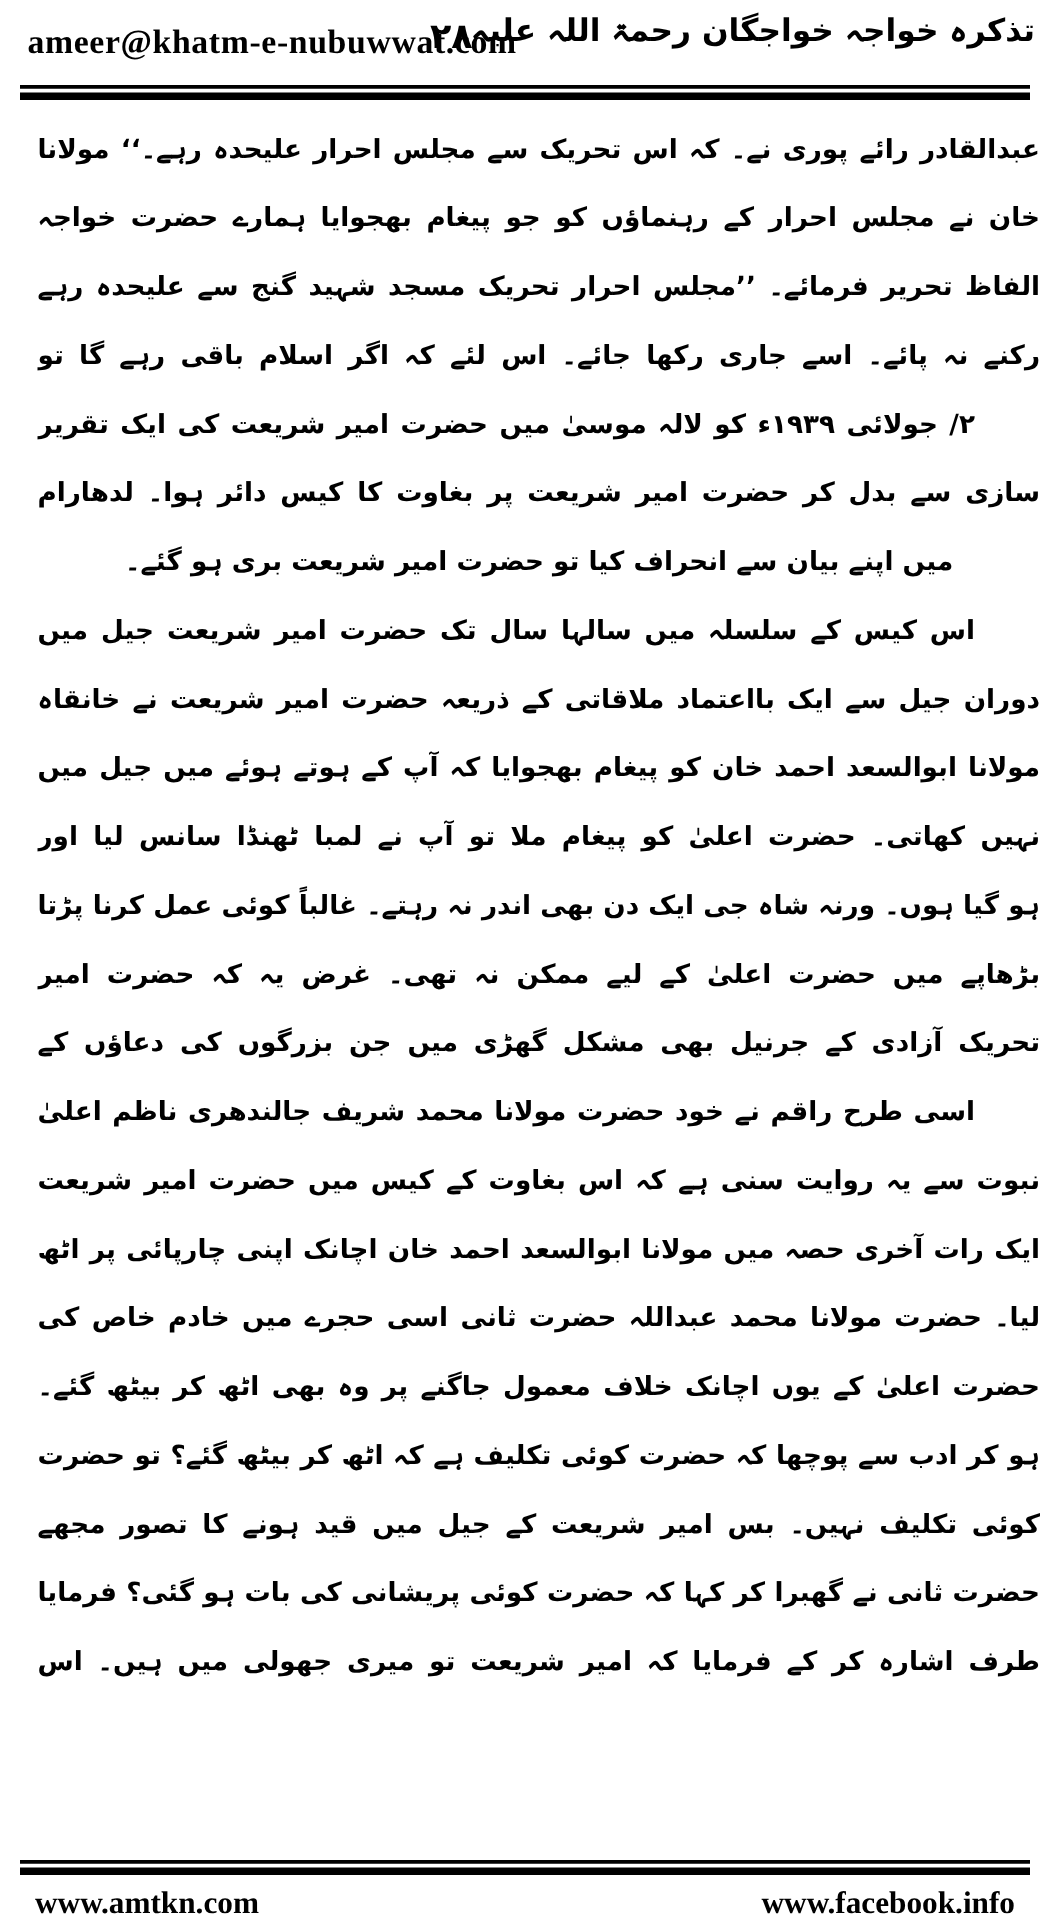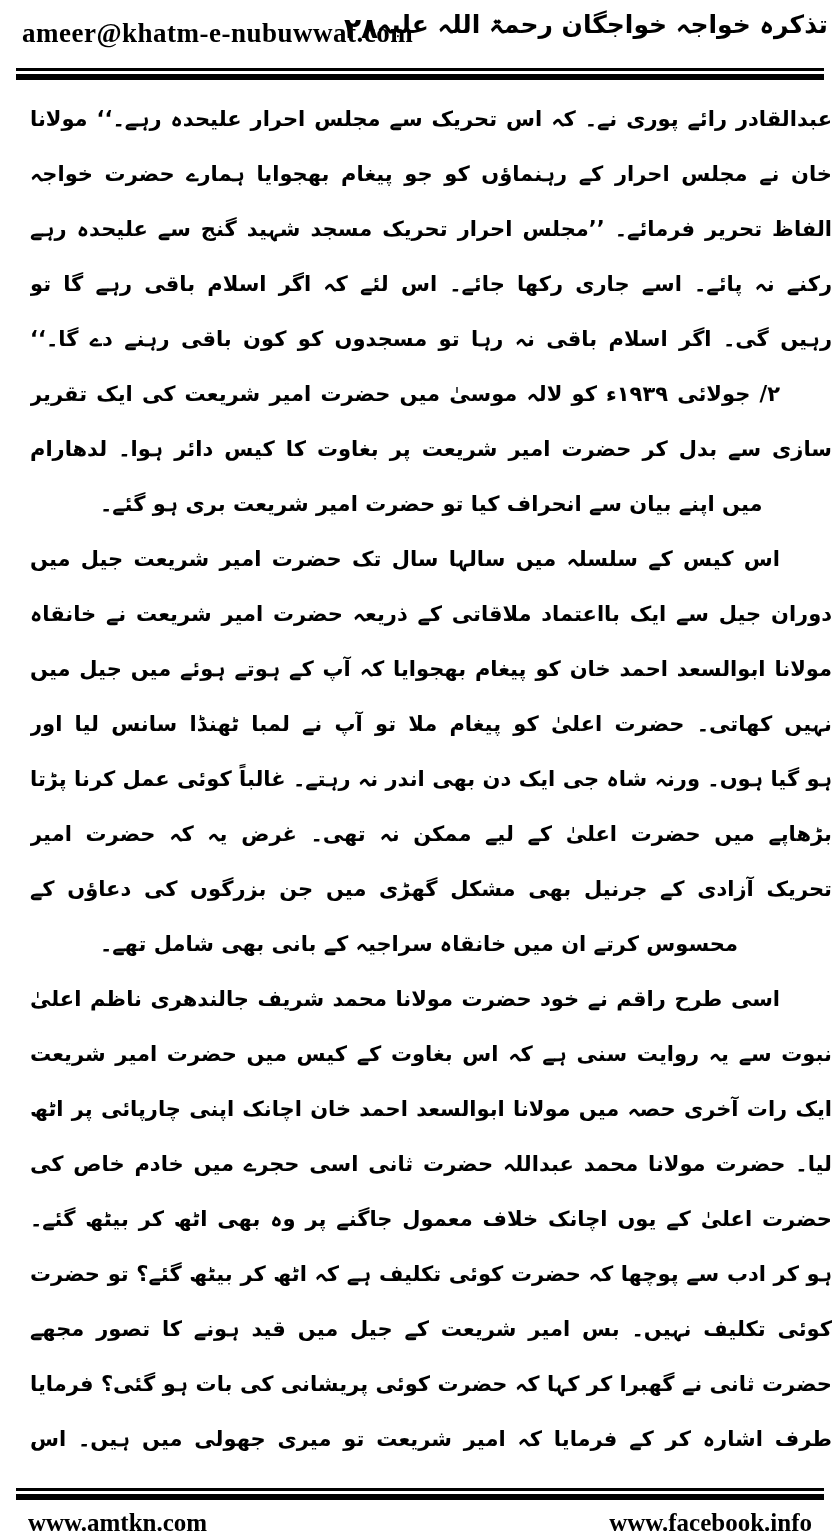--- a/index.html
+++ b/index.html
@@ -102,32 +102,30 @@
     <span class="header-title">تذکرہ خواجہ خواجگان رحمۃ اللہ علیہ</span>
   </div>
 
   <div class="double-rule rule-top"></div>
 
   <div class="page-body" id="body-lines">
       <div class="bline">عبدالقادر رائے پوری نے۔ کہ اس تحریک سے مجلس احرار علیحدہ رہے۔‘‘ مولانا ابوالسعد احمد</div>
       <div class="bline">خان نے مجلس احرار کے رہنماؤں کو جو پیغام بھجوایا ہمارے حضرت خواجہ صاحب نے اس کے یہ</div>
       <div class="bline">الفاظ تحریر فرمائے۔ ’’مجلس احرار تحریک مسجد شہید گنج سے علیحدہ رہے اور مرزائیت کی تردید کا کام</div>
       <div class="bline">رکنے نہ پائے۔ اسے جاری رکھا جائے۔ اس لئے کہ اگر اسلام باقی رہے گا تو مسجدیں باقی</div>
-      <div class="bline">رہیں گی۔ اگر اسلام باقی نہ رہا تو مسجدوں کو کون باقی رہنے دے گا۔‘‘</div>
       <div class="bline indent">۲/ جولائی ۱۹۳۹ء کو لالہ موسیٰ میں حضرت امیر شریعت کی ایک تقریر کے مفہوم کو جعل</div>
       <div class="bline">سازی سے بدل کر حضرت امیر شریعت پر بغاوت کا کیس دائر ہوا۔ لدھارام رپورٹر نے عدالت</div>
       <div class="bline end">میں اپنے بیان سے انحراف کیا تو حضرت امیر شریعت بری ہو گئے۔</div>
       <div class="bline indent">اس کیس کے سلسلہ میں سالہا سال تک حضرت امیر شریعت جیل میں رہے تو اس</div>
       <div class="bline">دوران جیل سے ایک بااعتماد ملاقاتی کے ذریعہ حضرت امیر شریعت نے خانقاہ سراجیہ کے بانی</div>
       <div class="bline">مولانا ابوالسعد احمد خان کو پیغام بھجوایا کہ آپ کے ہوتے ہوئے میں جیل میں ہوں۔ یہ بات وارہ</div>
       <div class="bline">نہیں کھاتی۔ حضرت اعلیٰ کو پیغام ملا تو آپ نے لمبا ٹھنڈا سانس لیا اور فرمایا کہ اس وقت بوڑھا</div>
       <div class="bline">ہو گیا ہوں۔ ورنہ شاہ جی ایک دن بھی اندر نہ رہتے۔ غالباً کوئی عمل کرنا پڑتا جس کی مشقت اب</div>
       <div class="bline">بڑھاپے میں حضرت اعلیٰ کے لیے ممکن نہ تھی۔ غرض یہ کہ حضرت امیر شریعت ایسے مجاہد ختم نبوت اور</div>
       <div class="bline">تحریک آزادی کے جرنیل بھی مشکل گھڑی میں جن بزرگوں کی دعاؤں کے سہارے کی ضرورت</div>
-      <div class="bline end">محسوس کرتے ان میں خانقاہ سراجیہ کے بانی بھی شامل تھے۔</div>
       <div class="bline indent">اسی طرح راقم نے خود حضرت مولانا محمد شریف جالندھری ناظم اعلیٰ عالمی مجلس تحفظ ختم</div>
       <div class="bline">نبوت سے یہ روایت سنی ہے کہ اس بغاوت کے کیس میں حضرت امیر شریعت جب جیل میں تھے تو</div>
       <div class="bline">ایک رات آخری حصہ میں مولانا ابوالسعد احمد خان اچانک اپنی چارپائی پر اٹھ کر بیٹھ گئے اور سر جھکا</div>
       <div class="bline">لیا۔ حضرت مولانا محمد عبداللہ حضرت ثانی اسی حجرے میں خادم خاص کی حیثیت سے رہتے تھے۔</div>
       <div class="bline">حضرت اعلیٰ کے یوں اچانک خلاف معمول جاگنے پر وہ بھی اٹھ کر بیٹھ گئے۔ حضرت اعلیٰ کے قریب</div>
       <div class="bline">ہو کر ادب سے پوچھا کہ حضرت کوئی تکلیف ہے کہ اٹھ کر بیٹھ گئے؟ تو حضرت اعلیٰ نے فرمایا نہیں</div>
       <div class="bline">کوئی تکلیف نہیں۔ بس امیر شریعت کے جیل میں قید ہونے کا تصور مجھے سونے نہیں دیتا۔ اس پر</div>
       <div class="bline">حضرت ثانی نے گھبرا کر کہا کہ حضرت کوئی پریشانی کی بات ہو گئی؟ فرمایا بالکل نہیں، اپنی گود کی</div>
       <div class="bline">طرف اشارہ کر کے فرمایا کہ امیر شریعت تو میری جھولی میں ہیں۔ اس واقعہ سے بھی جنگ آزادی</div>
     </div>

